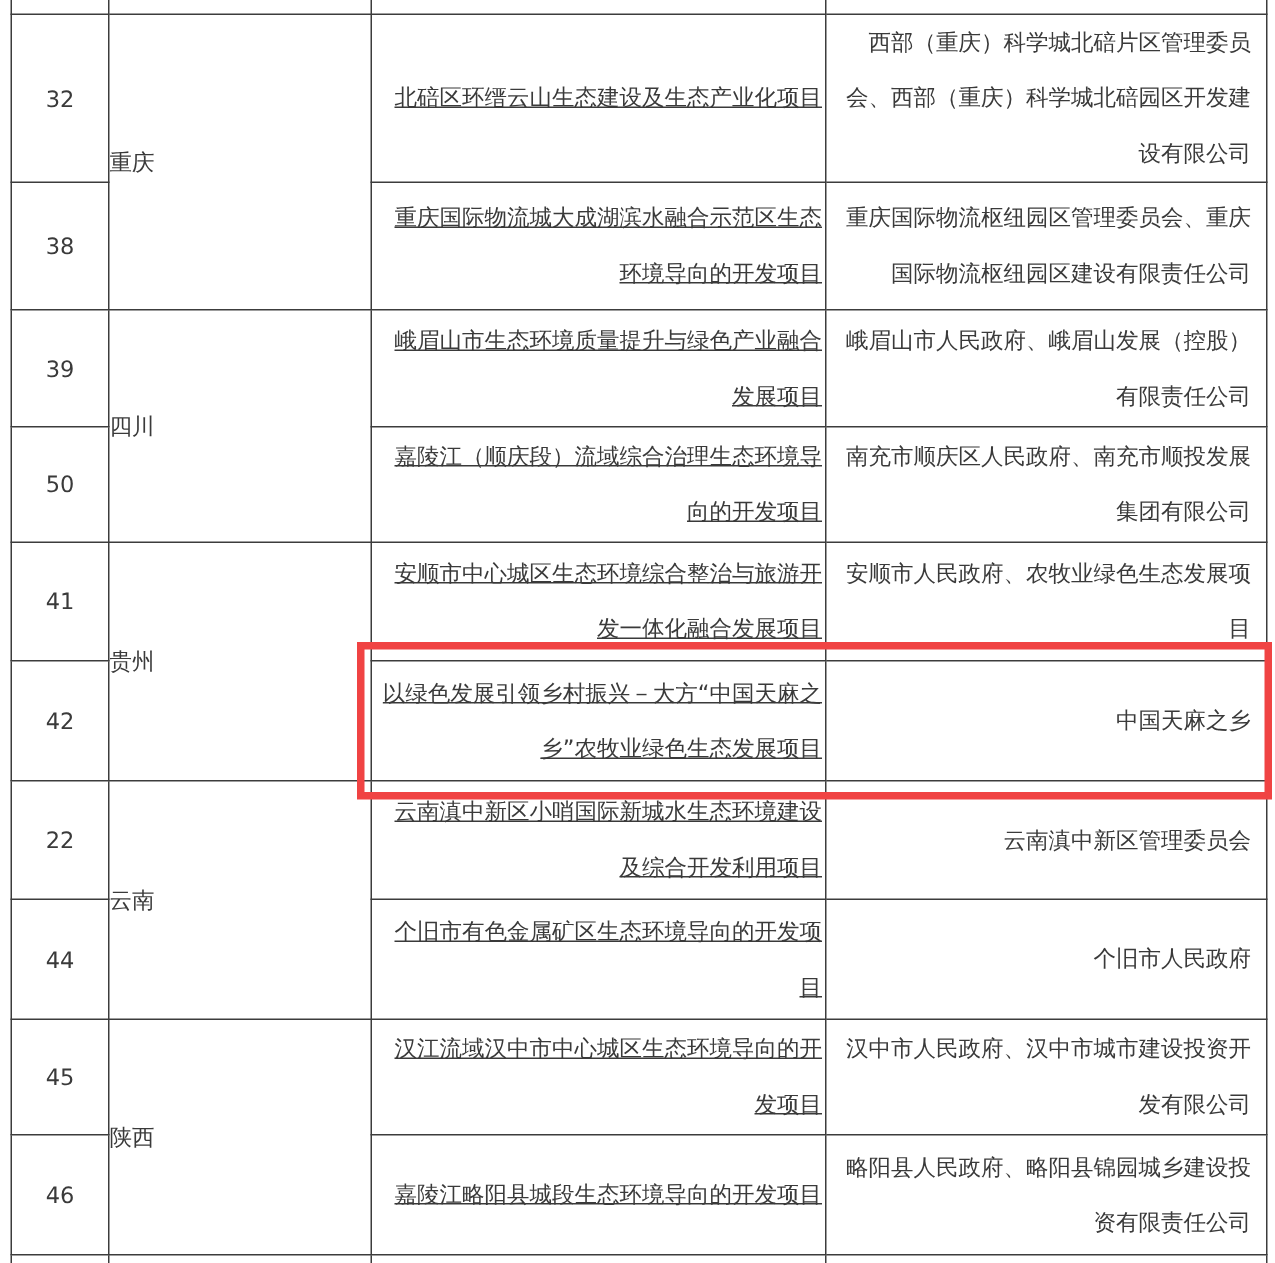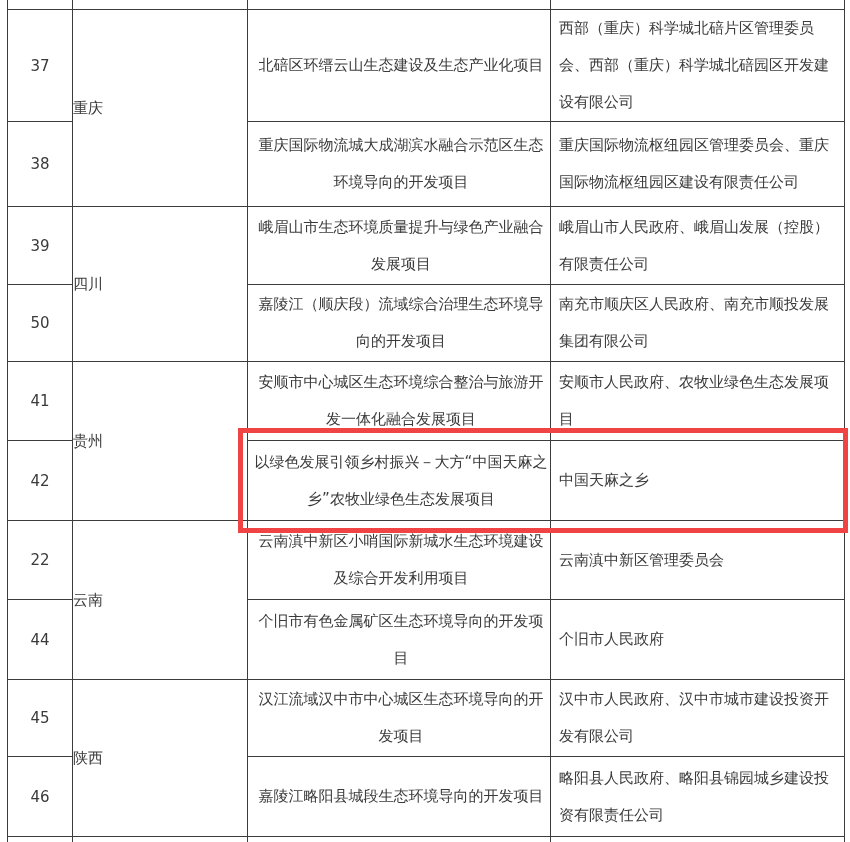--- a/index.html
+++ b/index.html
@@ -15,22 +15,22 @@
   }
   .tbl td {
     border:1px solid #3c3c3c;
     vertical-align:middle;
     font-size:15px;
     color:#3a3a3a;
     overflow:hidden;
   }
   td.c-no   { text-align:center; padding:0; }
   td.c-prov { text-align:left; padding:0; }
-  td.c-proj { text-align:center; padding:0 2px 0 6px;  line-height:37px; }
-  td.c-org  { text-align:left; padding:0 10px 0 8px; line-height:37px; }
+  td.c-proj { text-align:right; padding:0 2px 0 6px;  line-height:37px;text-decoration:underline; }
+  td.c-org  { text-align:right; padding:0 10px 0 8px; line-height:37px; }
   tr.sp td  { height:30px; }
   tr.sp2 td { height:40px; }
   .hl-box {
     position:absolute; left:238px; top:428px;
     width:610px; height:105px;
     box-sizing:border-box;
     border:5px solid #f04343;
     pointer-events:none;
   }
 </style>
@@ -48,21 +48,21 @@
 
     <tbody>
         <tr class="sp">
       <td class="c-no"></td>
       <td class="c-prov"></td>
       <td class="c-proj"></td>
       <td class="c-org"></td>
     </tr>
 
     <tr style="height:112px">
-      <td class="c-no">37</td>
+      <td class="c-no">32</td>
       <td class="c-prov" rowspan="2">重庆</td>
       <td class="c-proj">北碚区环缙云山生态建设及生态产业化项目</td>
       <td class="c-org">西部（重庆）科学城北碚片区管理委员会、西部（重庆）科学城北碚园区开发建设有限公司</td>
     </tr>
     <tr style="height:85px">
       <td class="c-no">38</td>
       <td class="c-proj">重庆国际物流城大成湖滨水融合示范区生态环境导向的开发项目</td>
       <td class="c-org">重庆国际物流枢纽园区管理委员会、重庆国际物流枢纽园区建设有限责任公司</td>
     </tr>
 

